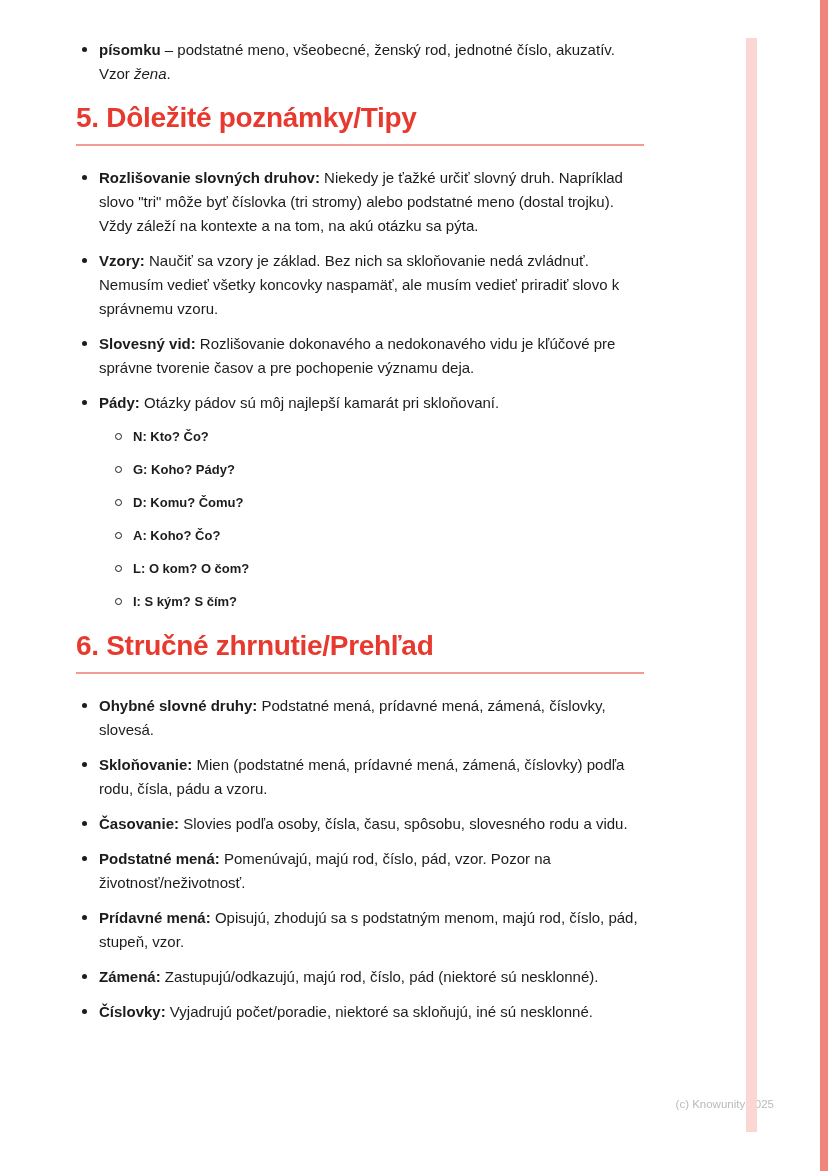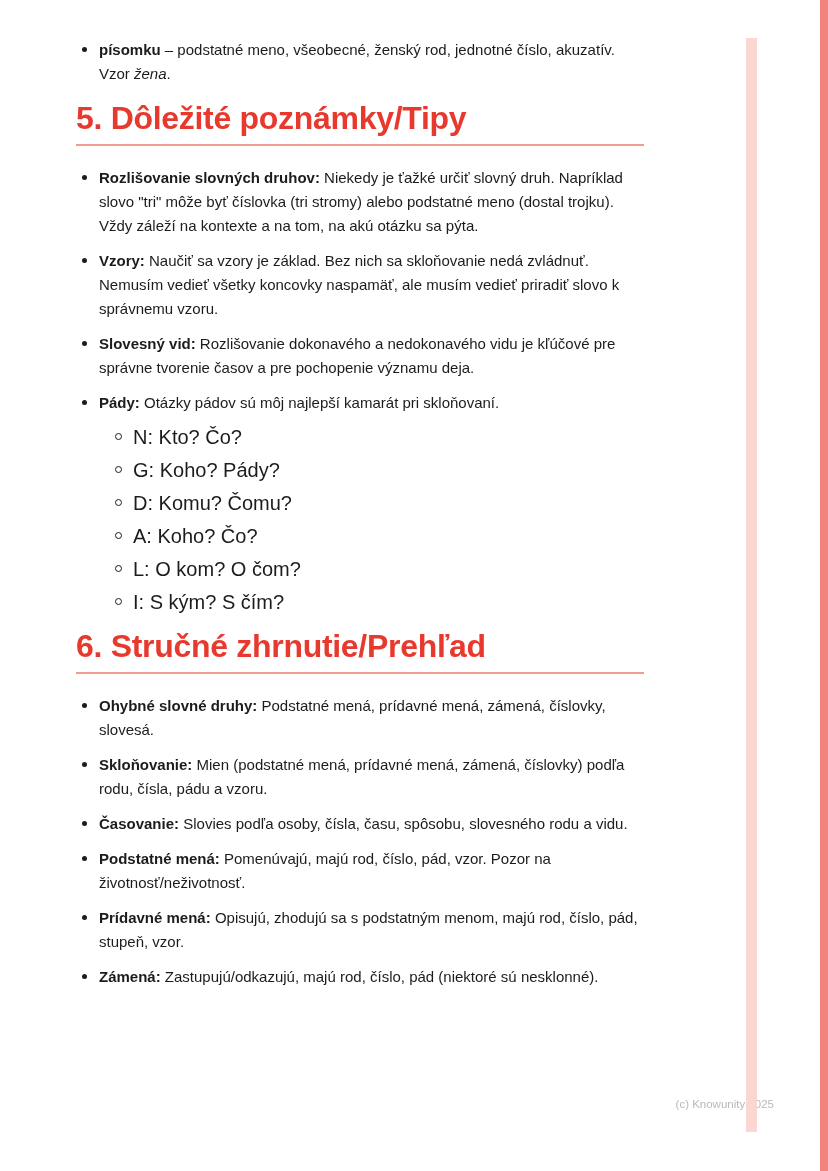--- a/index.html
+++ b/index.html
@@ -33,43 +33,44 @@
     position: absolute;
     left: 6px; top: 9px;
     width: 5px; height: 5px;
     border-radius: 50%;
     background: var(--body, #1c1c1e);
   }
   ul.bullets strong { font-weight: 700; }
   ul.bullets em { font-style: italic; }
   .section-title {
     color: var(--heading, #e8392e);
-    font-size: 32px;
+    font-size: 28px;
     line-height: 32px;
     font-weight: 700;
     letter-spacing: -0.3px;
     margin: 16px 0 10px 0;
   }
   .divider {
     height: 2px;
     background: var(--divider, #f29b93);
     margin: 0 0 20px 0;
   }
   ul.sub {
     list-style: none;
     margin: 10px 0 0 0;
     padding: 0;
   }
   ul.sub > li {
     position: relative;
     padding-left: 22px;
     margin-left: 12px;
     margin-bottom: 9px;
-    font-size: 20px;
+    font-size: 13px;
     line-height: 24px;
+    font-weight: bold;
   }
   ul.sub > li::before {
     content: "";
     position: absolute;
     left: 4px; top: 8px;
     width: 5px; height: 5px;
     border-radius: 50%;
     border: 1.5px solid var(--body, #1c1c1e);
     background: transparent;
   }
@@ -124,19 +125,20 @@
   <h2 class="section-title">6. Stručné zhrnutie/Prehľad</h2>
   <div class="divider"></div>
 
   <ul class="bullets">
     <li><strong>Ohybné slovné druhy:</strong><span> Podstatné mená, prídavné mená, zámená, číslovky, slovesá.</span></li>
     <li><strong>Skloňovanie:</strong><span> Mien (podstatné mená, prídavné mená, zámená, číslovky) podľa rodu, čísla, pádu a vzoru.</span></li>
     <li><strong>Časovanie:</strong><span> Slovies podľa osoby, čísla, času, spôsobu, slovesného rodu a vidu.</span></li>
     <li><strong>Podstatné mená:</strong><span> Pomenúvajú, majú rod, číslo, pád, vzor. Pozor na životnosť/neživotnosť.</span></li>
     <li><strong>Prídavné mená:</strong><span> Opisujú, zhodujú sa s podstatným menom, majú rod, číslo, pád, stupeň, vzor.</span></li>
     <li><strong>Zámená:</strong><span> Zastupujú/odkazujú, majú rod, číslo, pád (niektoré sú nesklonné).</span></li>
+    <li><strong>Číslovky:</strong><span> Vyjadrujú počet/poradie, niektoré sa skloňujú, iné sú nesklonné.</span></li>
   </ul>
 
 </div>
 
 <div class="watermark">(c) Knowunity 2025</div>
 <div class="side-bar"></div>
 <div class="edge-strip"></div>
 
 </body></html>

